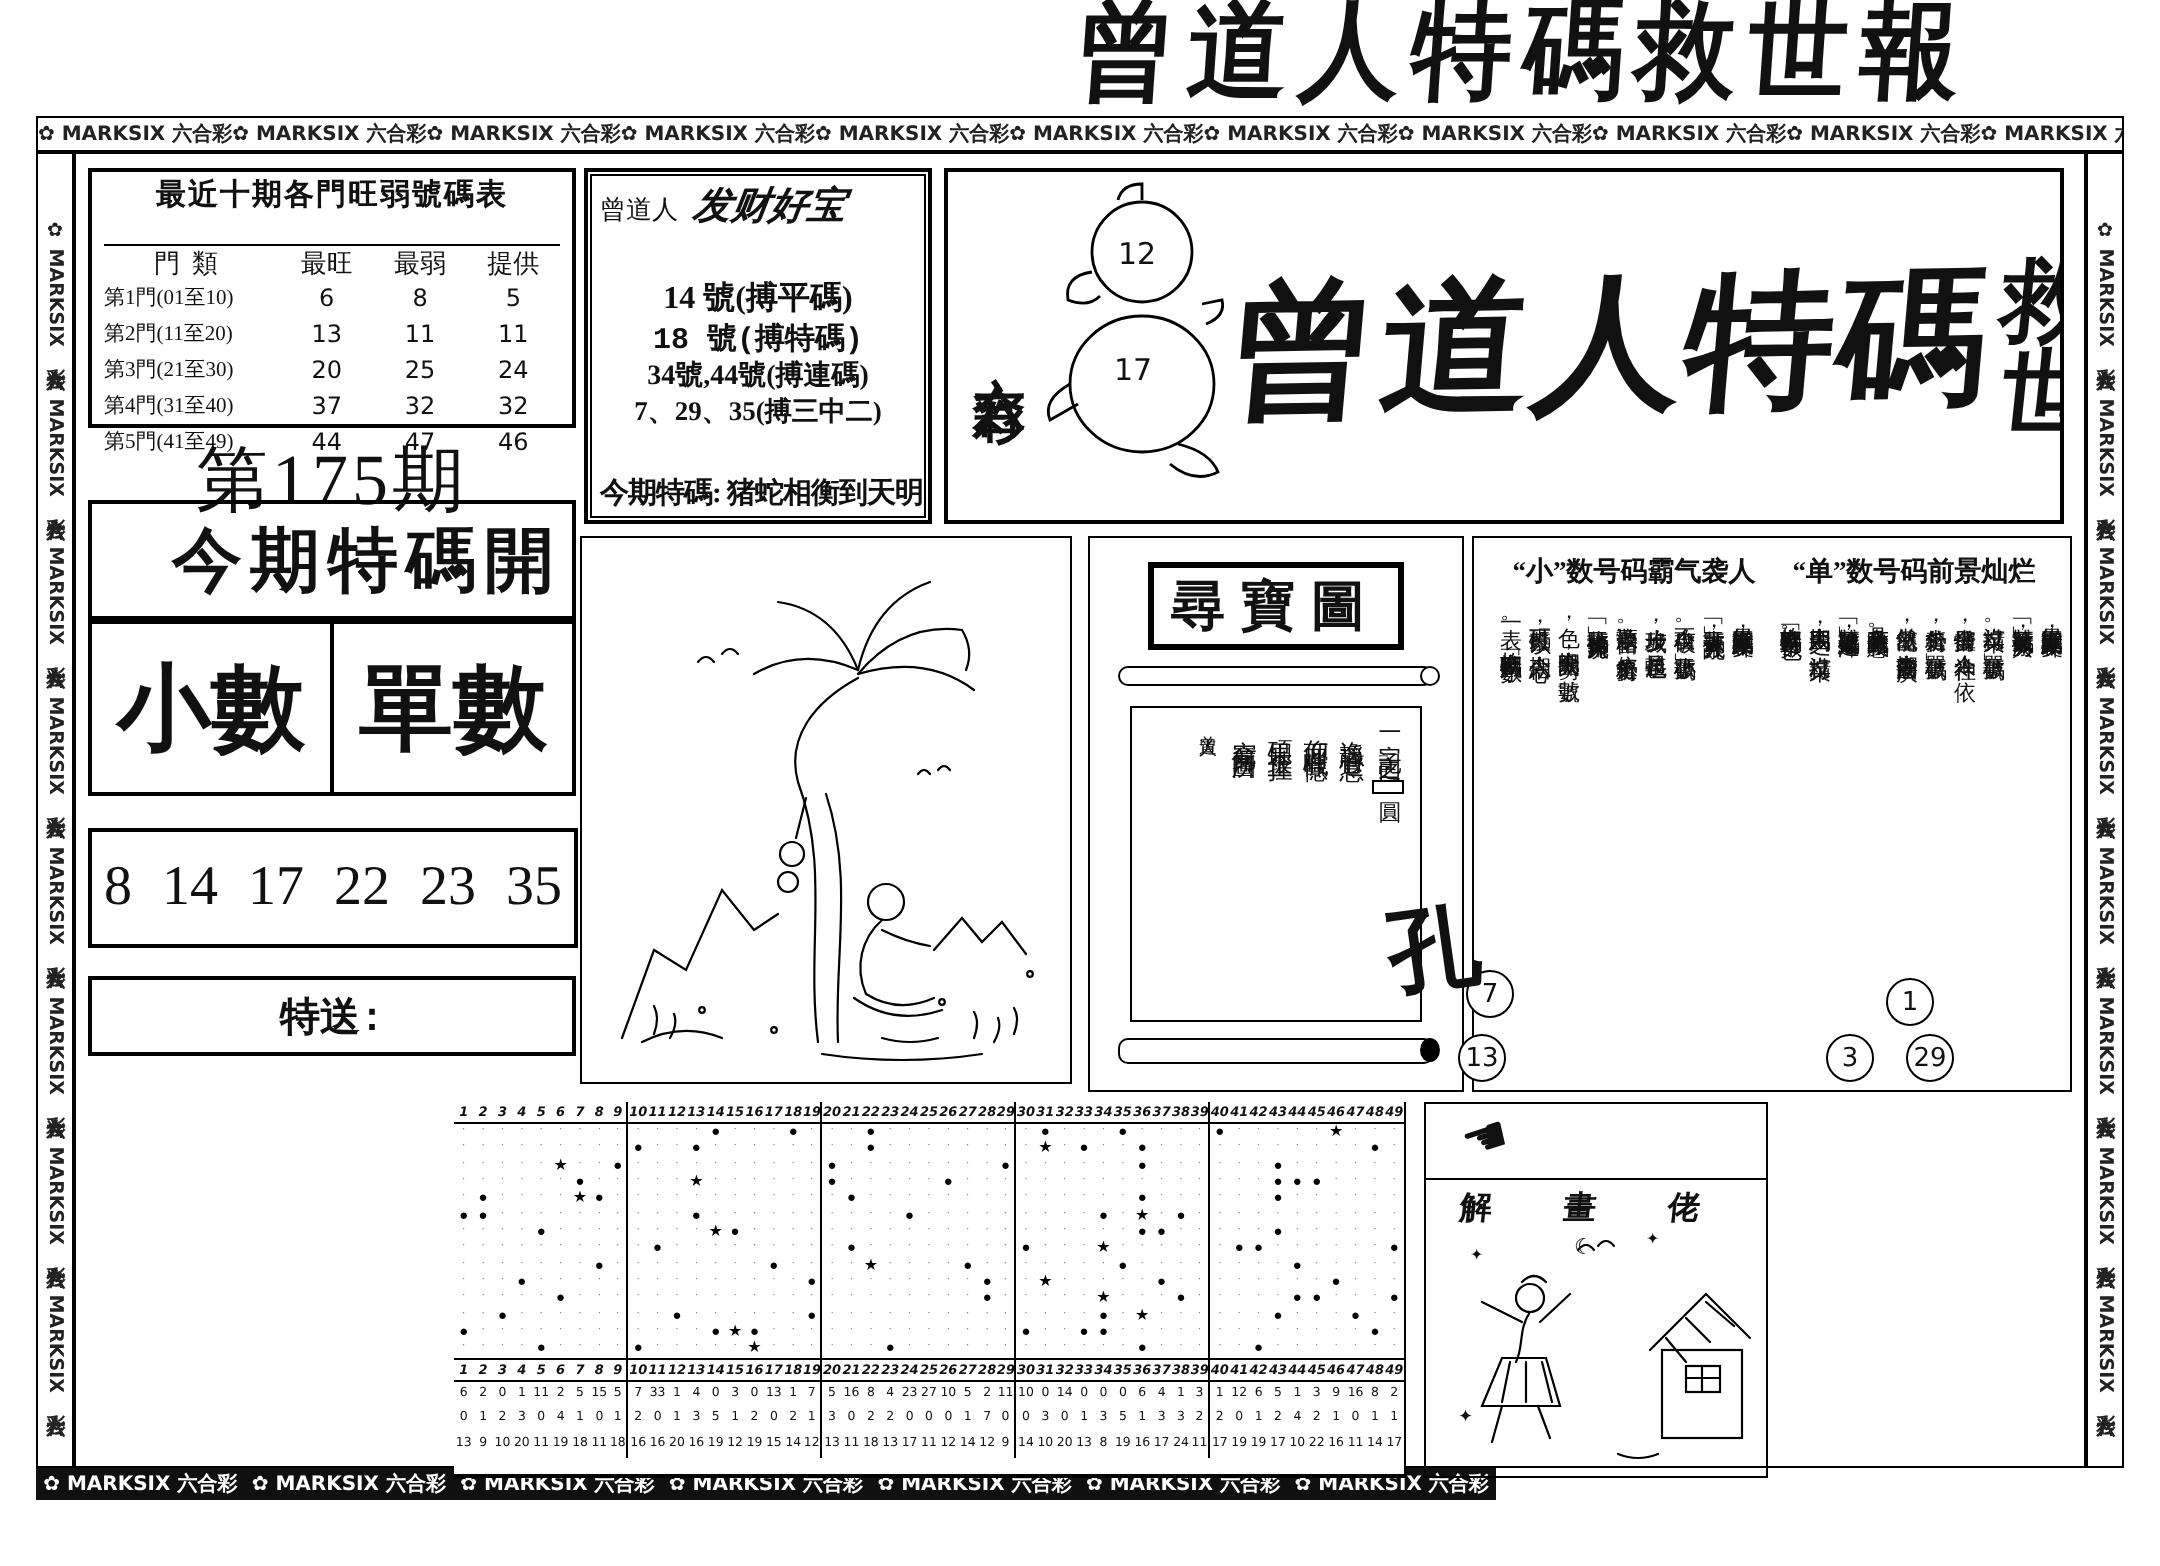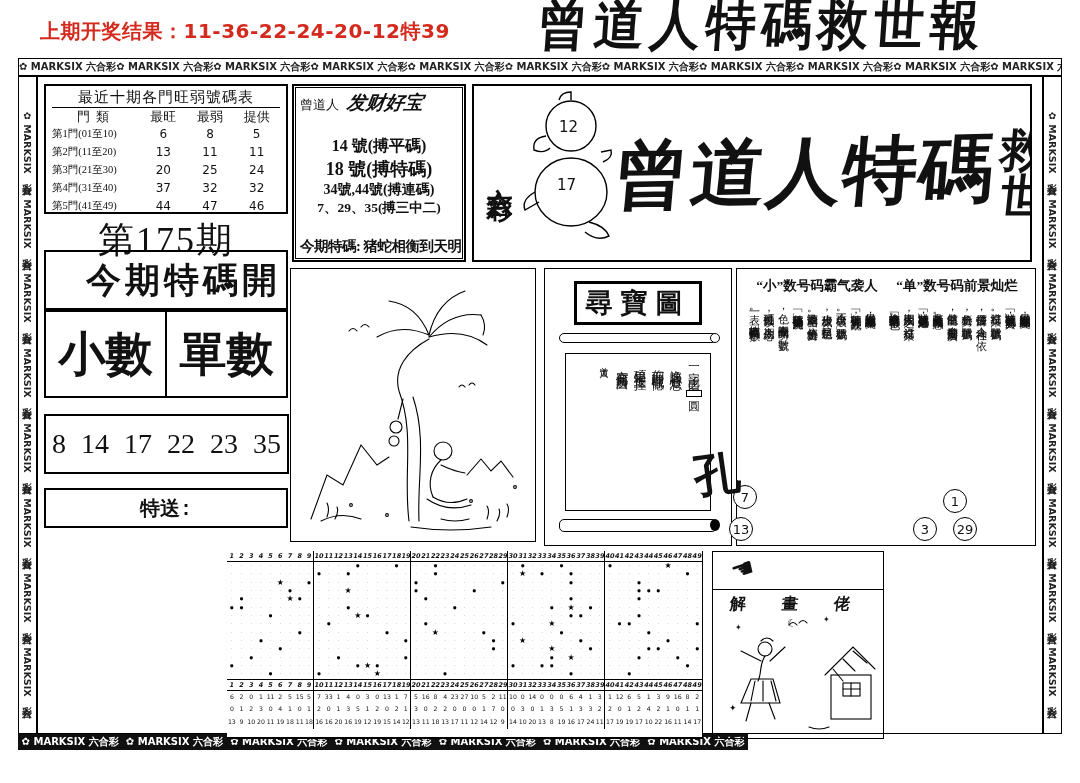--- a/index.html
+++ b/index.html
@@ -15,36 +15,36 @@
   .border-top .bitem,.border-bottom .bitem{font:bold 10px "DejaVu Sans",sans-serif;white-space:nowrap;color:#222;}
   .border-side{position:absolute;top:76px;width:19px;height:658px;border:1px solid #000;writing-mode:vertical-rl;text-orientation:mixed;text-align:center;overflow:hidden;}
   .border-side.left{left:18px;} .border-side.right{left:1043px;}
   .border-side .bitem{font:bold 9.5px "DejaVu Sans",sans-serif;margin:4px 0;display:inline-block;color:#222;}
   .border-bottom{position:absolute;left:18px;top:734px;width:730px;height:16px;background:#101010;display:flex;justify-content:space-around;align-items:center;overflow:hidden;}
   .border-bottom .bitem{color:#fff;}
   .content-frame{position:absolute;left:37px;top:76px;width:1006px;height:658px;border:1px solid #000;pointer-events:none;}
 
   
   .table-box{position:absolute;left:44px;top:84px;width:244px;height:130px;border:2px solid #000;background:#fff;padding:2px 6px;}
-  .table-title{font-weight:normal;font-size:15px;text-align:center;letter-spacing:1px;border-bottom:1px solid #000;padding-bottom:0;}
+  .table-title{font-weight:bold;font-size:15px;text-align:center;letter-spacing:1px;border-bottom:1px solid #000;padding-bottom:15px;}
   .trow{display:flex;align-items:center;height:18px;font-size:13px;}
   .trow.head{font-size:13px;height:17px;}
   .tc0{width:88px;font-size:10.5px;white-space:nowrap;}
   .trow.head .tc0{font-size:13px;letter-spacing:6px;text-align:center;}
   .tc1,.tc2,.tc3{flex:1;text-align:center;font-family:"DejaVu Sans",sans-serif;font-size:12px;}
   .trow.head .tc1,.trow.head .tc2,.trow.head .tc3{font-family:"Liberation Serif",serif;font-size:13px;}
 
   
   .lucky-box{position:absolute;left:292px;top:84px;width:174px;height:178px;border:2px solid #000;box-shadow:inset 0 0 0 1px #fff,inset 0 0 0 2px #000;padding:4px 6px;display:flex;flex-direction:column;justify-content:space-between;}
   .lucky-head{display:flex;align-items:baseline;gap:8px;}
   .lucky-author{font-size:13px;}
   .lucky-title{font-size:19px;font-weight:bold;font-style:italic;transform:skewX(-8deg);}
   .lline{text-align:center;font-size:15px;white-space:nowrap;}
   .lline.l1{font-weight:bold;font-size:16px;}
-  .lline.l2{font-weight:bold;font-size:18px;}
+  .lline.l2{font-weight:bold;font-size:15px;font-family:Liberation Mono, monospace;}
   .lline.l3{font-size:14px;font-weight:bold;}
   .lline.l4{font-size:13.5px;font-weight:bold;}
   .lucky-special{font-size:14.5px;font-weight:900;white-space:nowrap;letter-spacing:-.5px;}
 
   
   .banner-box{position:absolute;left:472px;top:84px;width:560px;height:178px;border:2px solid #000;display:flex;align-items:center;overflow:hidden;}
   .banner-lottery{writing-mode:vertical-rl;text-orientation:upright;font-size:26px;font-weight:bold;margin:0 2px 0 8px;letter-spacing:4px;}
   .gourd{position:relative;width:96px;height:166px;flex:0 0 auto;}
   .gourd svg{position:absolute;left:0;top:0;}
   .gourd-num{position:absolute;font:15px "DejaVu Sans",sans-serif;}
@@ -111,21 +111,20 @@
   .decoder-art .moon{position:absolute;left:74px;top:2px;font-size:11px;}
   .decoder-art .star1{position:absolute;left:110px;top:0px;font-size:8px;}
   .decoder-art .star2{position:absolute;left:22px;top:8px;font-size:8px;}
   .decoder-art .star3{position:absolute;left:16px;top:88px;font-size:9px;}
 </style>
 </head>
 <body>
 
 <div id="page" data-name="newspaper-page">
 
-  <div class="prev-result" data-name="previous-draw-result">上期开奖结果：11-36-22-24-20-12特39</div>
   <div class="masthead-title" data-name="masthead-title">曾道人特碼救世報</div>
 
   <div class="border-top" data-name="border-top-strip">
       <span class="bitem" data-name="border-brand-item">✿ MARKSIX 六合彩</span>
       <span class="bitem" data-name="border-brand-item">✿ MARKSIX 六合彩</span>
       <span class="bitem" data-name="border-brand-item">✿ MARKSIX 六合彩</span>
       <span class="bitem" data-name="border-brand-item">✿ MARKSIX 六合彩</span>
       <span class="bitem" data-name="border-brand-item">✿ MARKSIX 六合彩</span>
       <span class="bitem" data-name="border-brand-item">✿ MARKSIX 六合彩</span>
       <span class="bitem" data-name="border-brand-item">✿ MARKSIX 六合彩</span>

